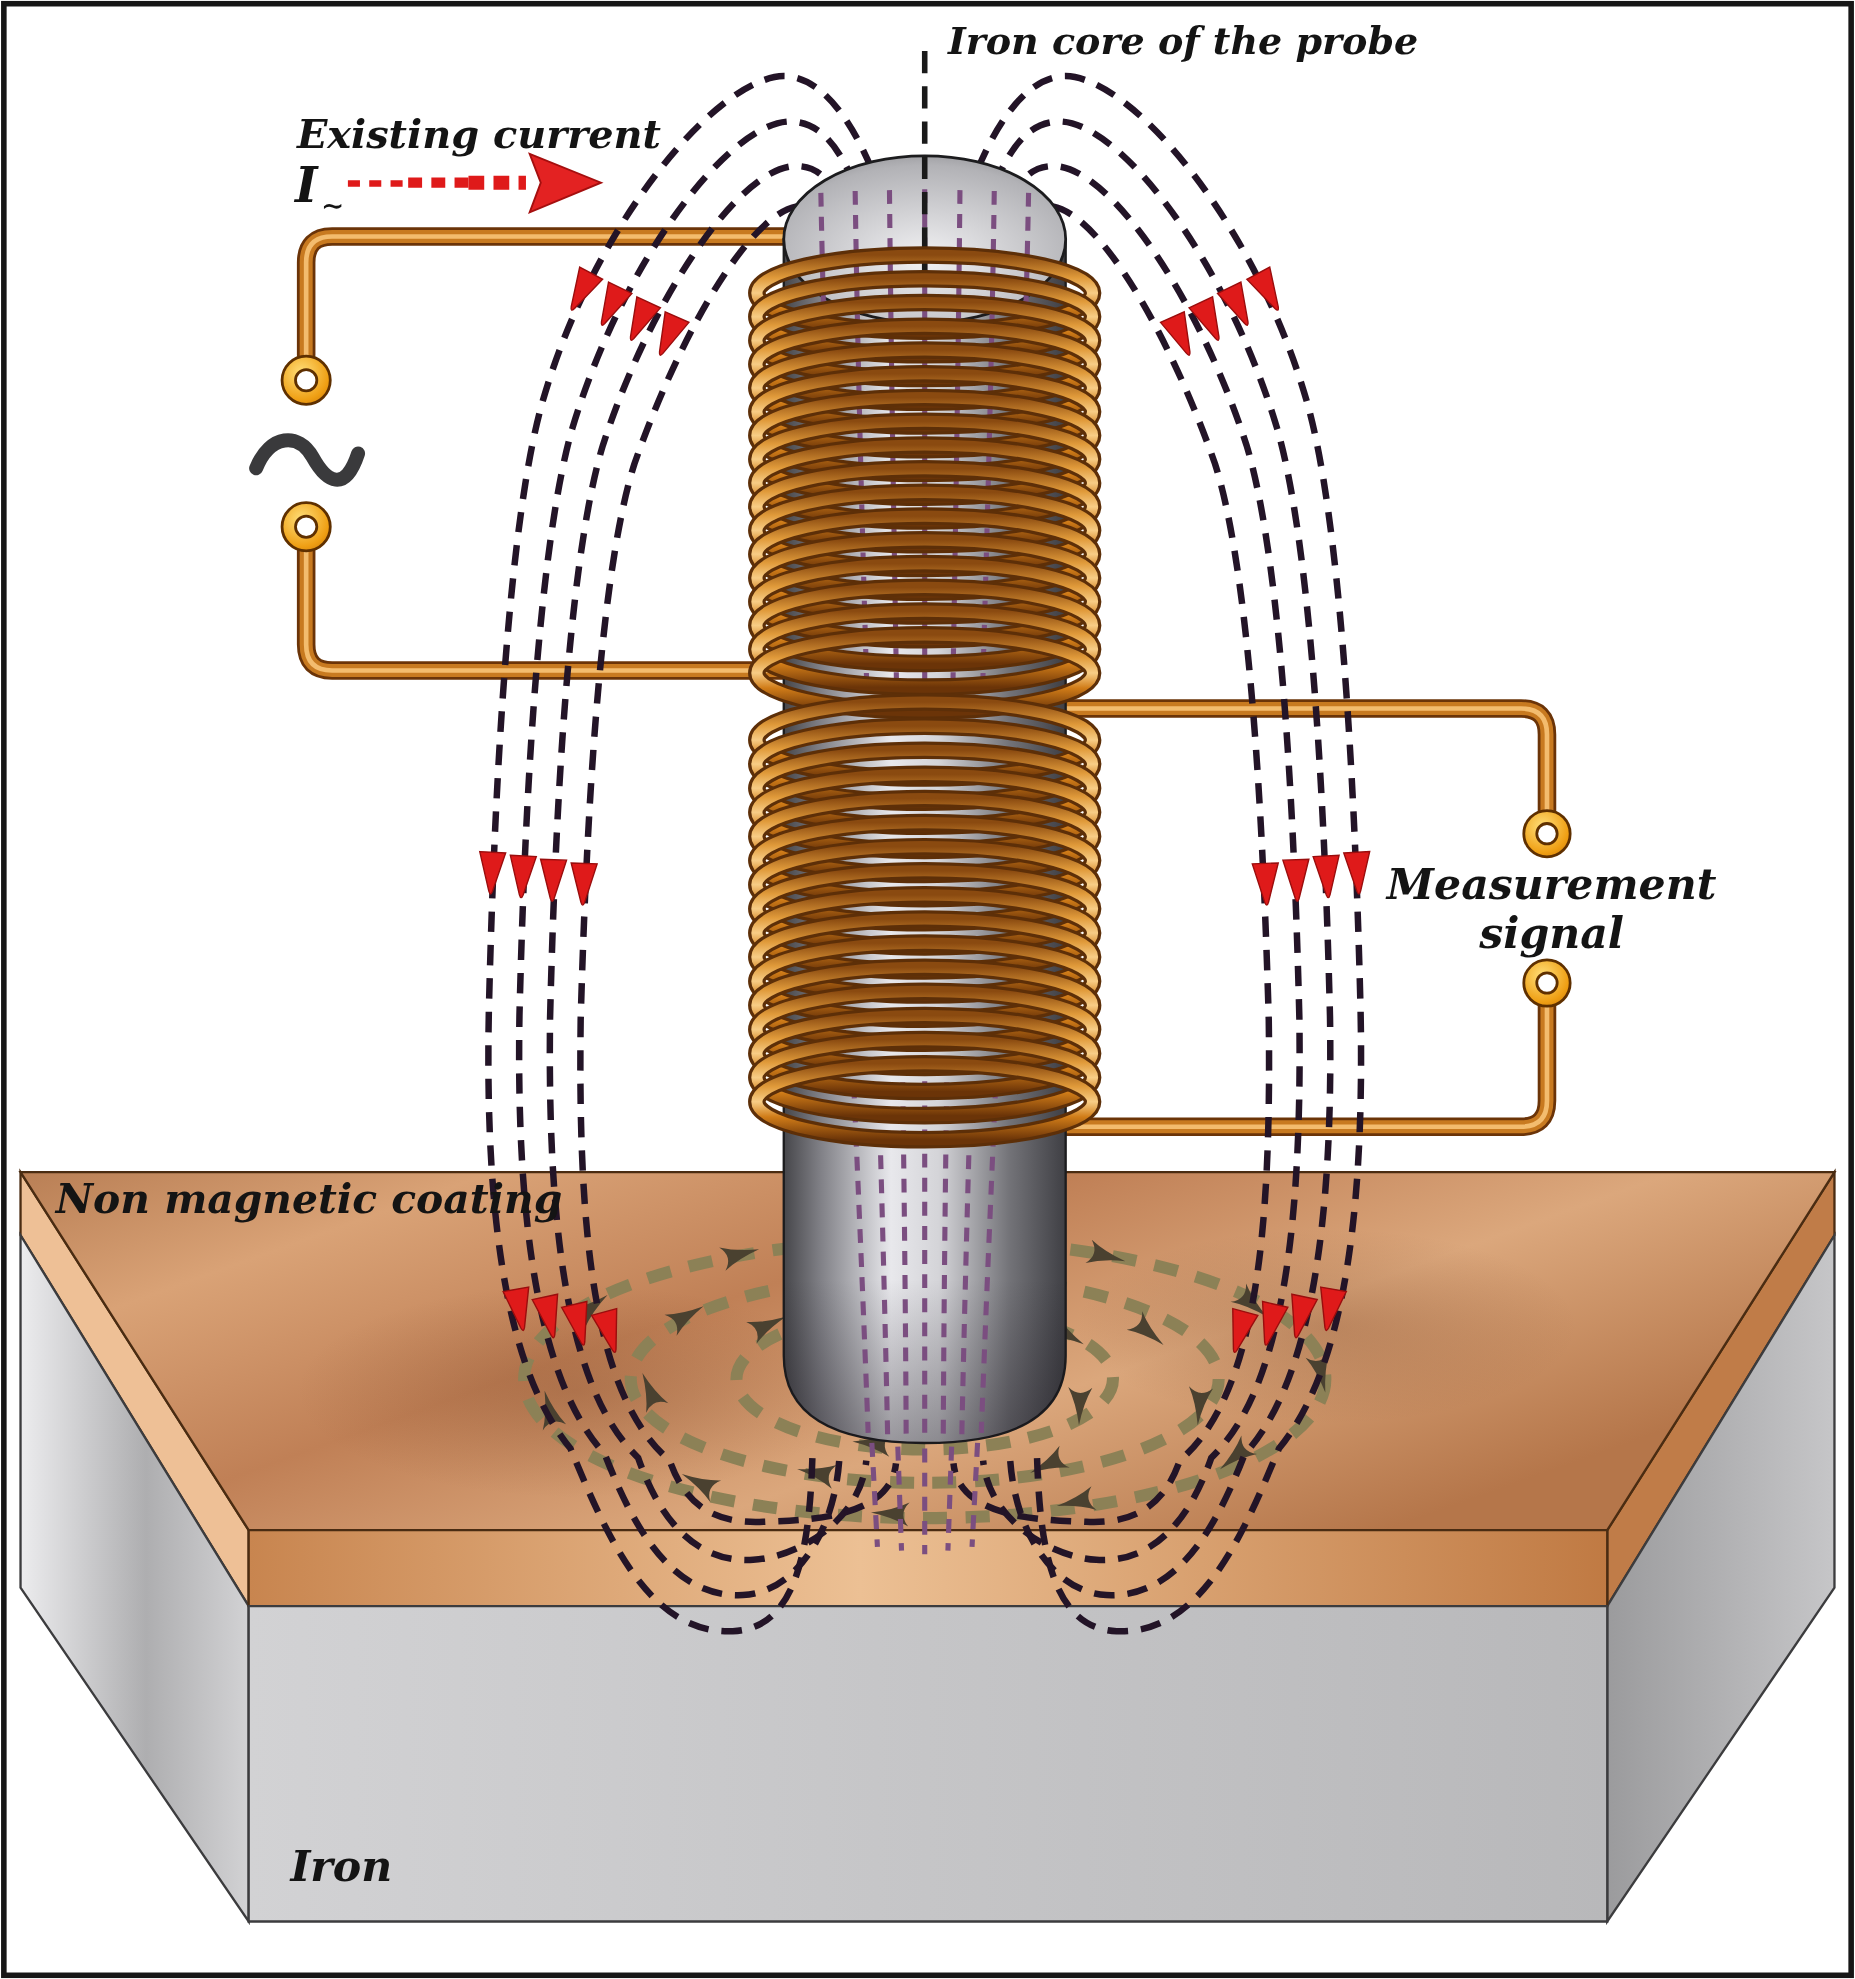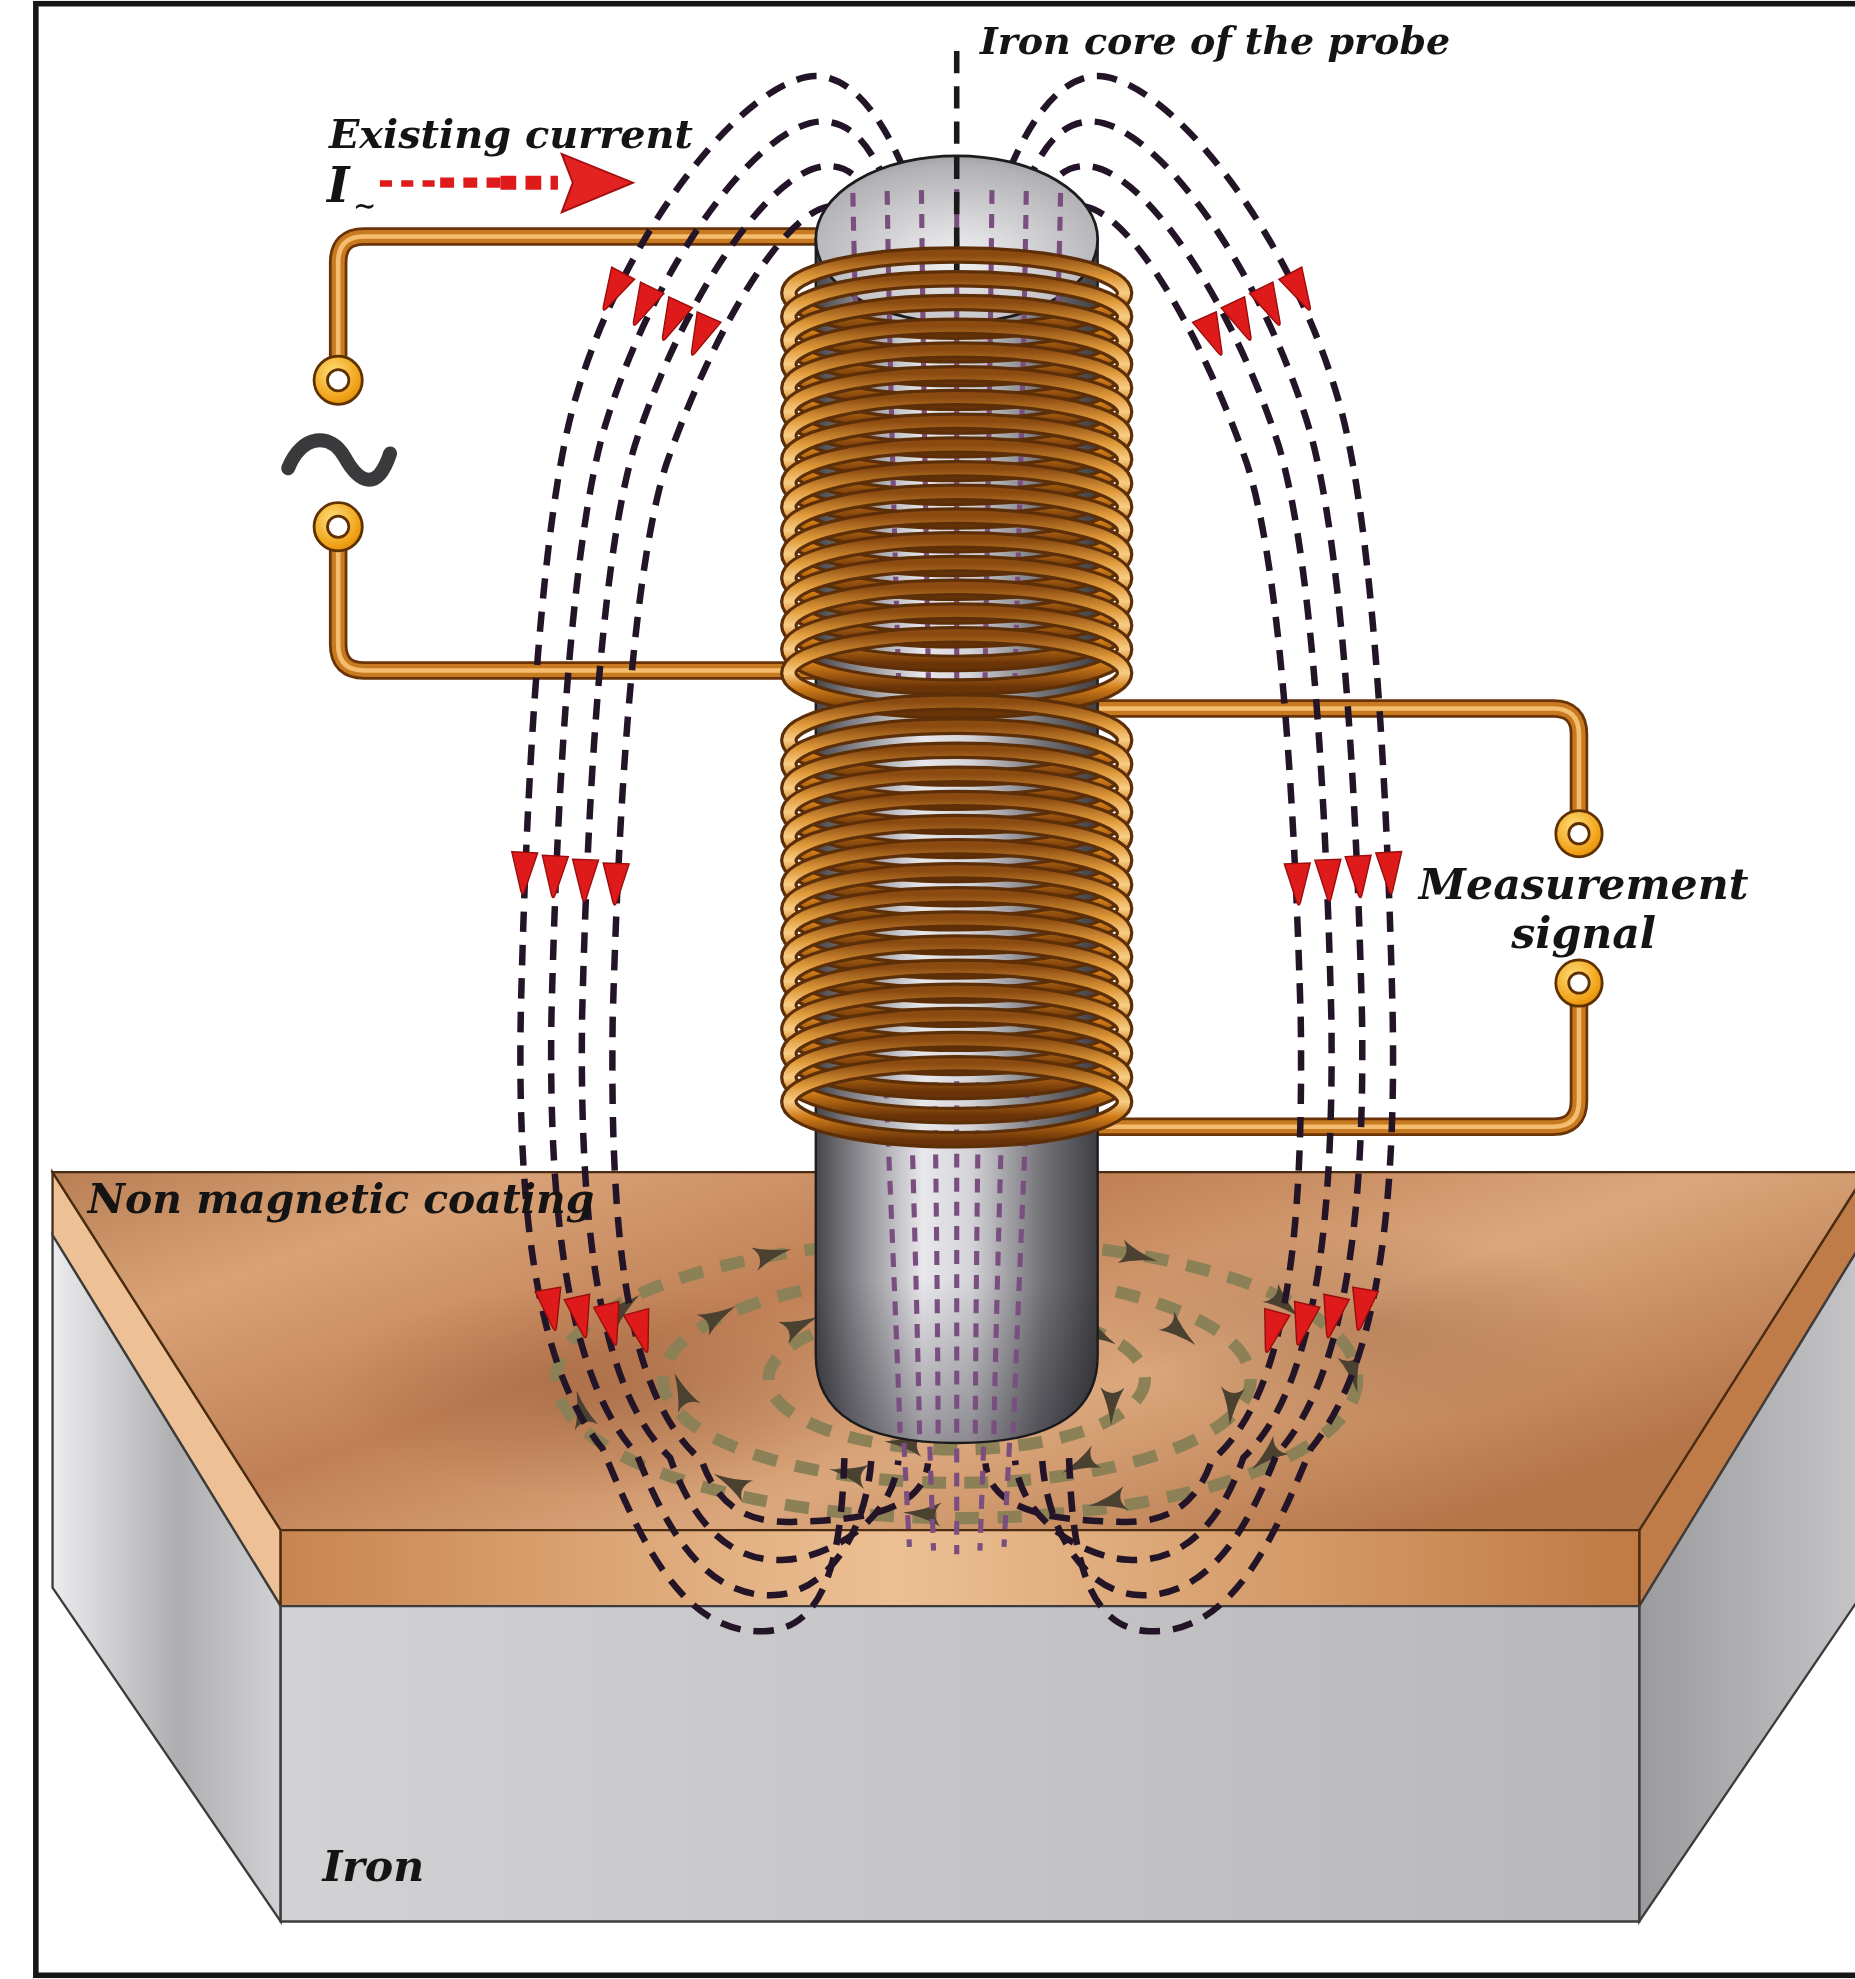--- a/index.html
+++ b/index.html
@@ -1,16 +1,16 @@
 <!DOCTYPE html>
 <html style="font-size:15px"><head>
 <meta charset="utf-8">
 <style>
   html,body{margin:0;padding:0;background:#fff;}
-  #stage{position:relative;width:1673px;height:1979px;background:#fff;padding-left:32px;}
+  #stage{position:relative;width:1673px;height:1979px;background:#fff;}
   svg{display:block;}
   .lbl{font-family:"DejaVu Serif","Liberation Serif",serif;font-weight:bold;font-style:italic;fill:#141414;}
   .ring-o{fill:none;stroke:#5d2f08;stroke-width:19;}
   .ring-i{fill:none;stroke:url(#coilGrad);stroke-width:12;}
   .wire-o{fill:none;stroke:#6b3408;stroke-width:20;stroke-linecap:round;}
   .wire-m{fill:none;stroke:#c87a20;stroke-width:14;stroke-linecap:round;}
   .wire-h{fill:none;stroke:#f3bc6e;stroke-width:5;stroke-linecap:round;}
   .flux{fill:none;stroke:#231427;stroke-width:7;stroke-dasharray:22 14;}
   .coreflux{fill:none;stroke:#7b4e80;stroke-width:5.5;stroke-dasharray:15 11;}
   .eddy{fill:none;stroke:#8c8156;stroke-width:13;stroke-dasharray:26 20;}

